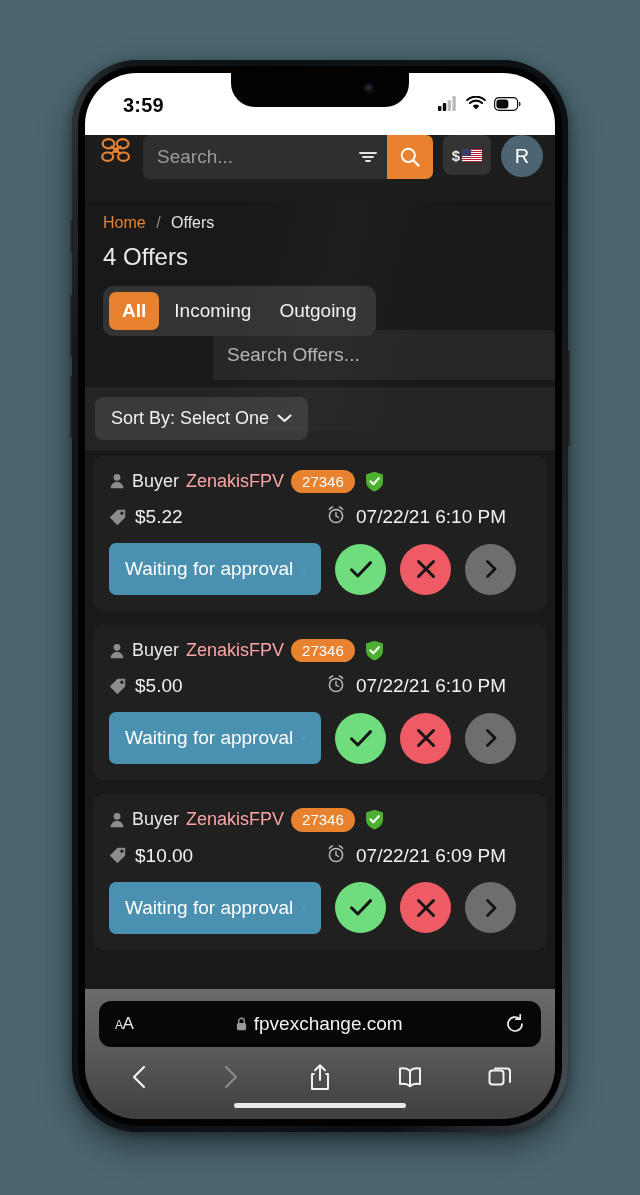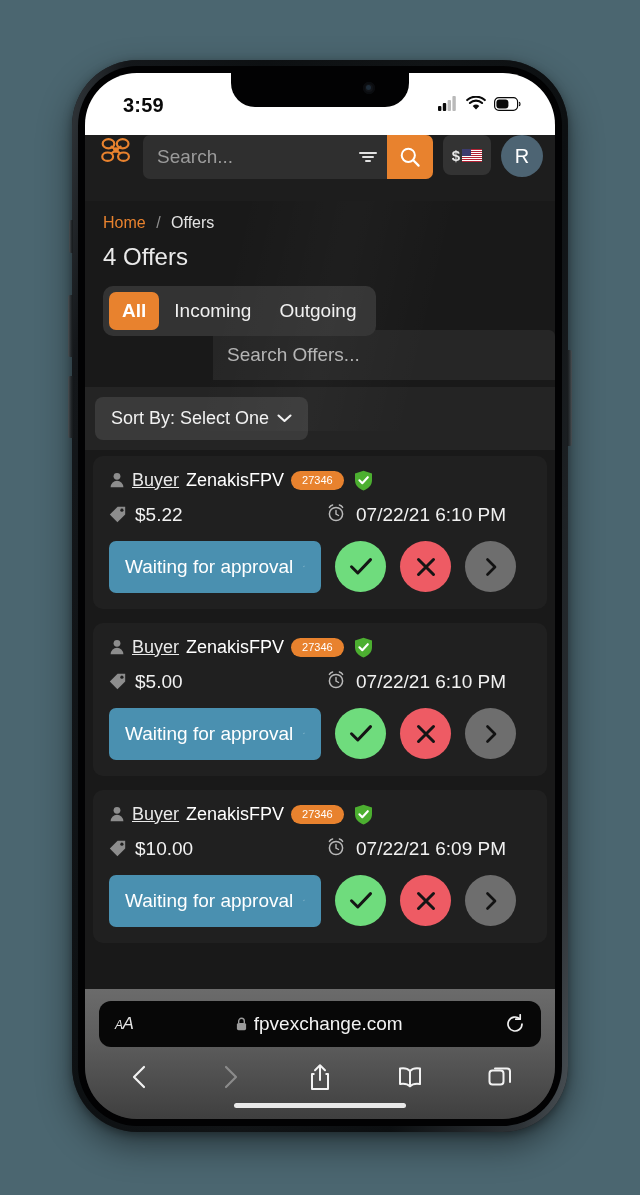--- a/index.html
+++ b/index.html
@@ -147,24 +147,24 @@
   }
 
   
   .cards{ padding:0; margin-top:6px; }
   .card{
     background:#202020; border-radius:10px; margin:0 8px 14px 8px;
     padding:14px 16px 16px 16px;
   }
   .card-row1{ display:flex; align-items:center; gap:7px; }
   .person-icon{ width:16px; height:16px; flex:0 0 auto; }
-  .role{ color:#e9e9e9; font-size:18px;text-decoration:underline; }
-  .uname{ color:#ffffff; font-size:18px; }
+  .role{ color:#e9e9e9; font-size:18px; }
+  .uname{ color:#fca5a5; font-size:18px; }
   .uid{
-    background:#e8822e; color:#ffffff; font-size:11px; font-weight:500;
+    background:#e8822e; color:#ffffff; font-size:15px; font-weight:500;
     border-radius:12px; padding:3px 11px; line-height:1.15;
   }
   .shield{ width:19px; height:21px; flex:0 0 auto; margin-left:3px; }
 
   .card-row2{ display:flex; align-items:center; margin-top:13px; }
   .price-grp{ display:flex; align-items:center; gap:9px; width:218px; flex:0 0 auto; }
   .tag-icon{ width:17px; height:17px; flex:0 0 auto; }
   .price{ color:#f1f1f1; font-size:19px; }
   .time-grp{ display:flex; align-items:flex-start; gap:11px; }
   .clock-icon{ width:18px; height:18px; flex:0 0 auto; }
@@ -189,21 +189,21 @@
   
   .safari{
     height:130px; position:relative;
     background:linear-gradient(180deg,#6b6b6b 0%,#5d5d5d 40%,#4a4a4a 78%,#3f3f3f 100%);
     padding:12px 14px 0 14px;
   }
   .urlbar{
     height:46px; background:#070707; border-radius:12px;
     display:flex; align-items:center; padding:0 16px;
   }
-  .aa{ color:#e4e4e4; font-size:17px; letter-spacing:-.5px; flex:0 0 auto;font-style:italic; }
+  .aa{ color:#e4e4e4; font-size:17px; letter-spacing:-.5px; flex:0 0 auto; }
   .aa small{ font-size:12px; }
   .url-mid{ flex:1 1 auto; display:flex; align-items:center; justify-content:center; gap:7px; }
   .lock{ width:11px; height:14px; display:block; }
   .url-txt{ color:#f2f2f2; font-size:19px; }
   .reload{ width:20px; height:20px; flex:0 0 auto; }
   .toolbar{
     display:flex; align-items:center; justify-content:space-between;
     padding:16px 28px 0 28px;
   }
   .tb-ico{ width:26px; height:28px; display:block; }

